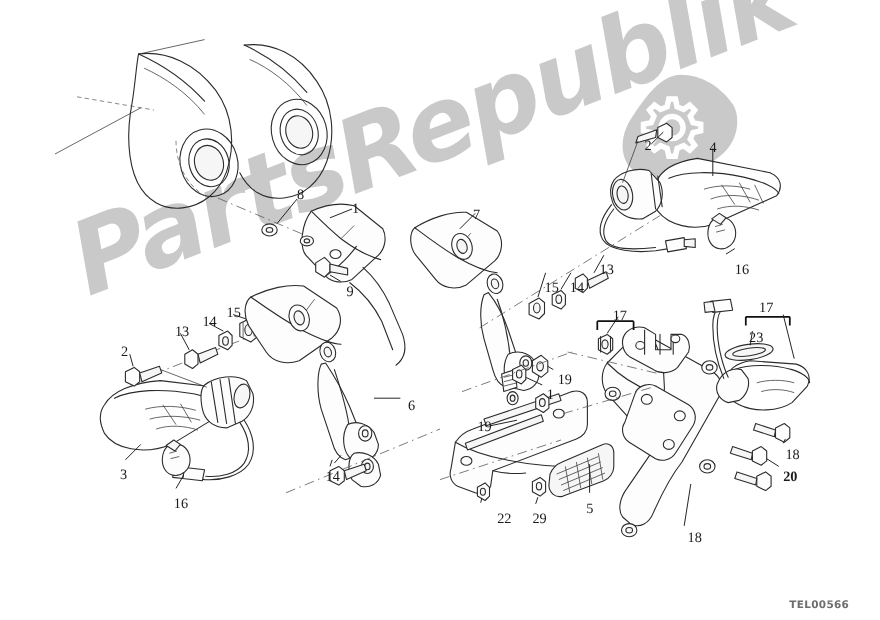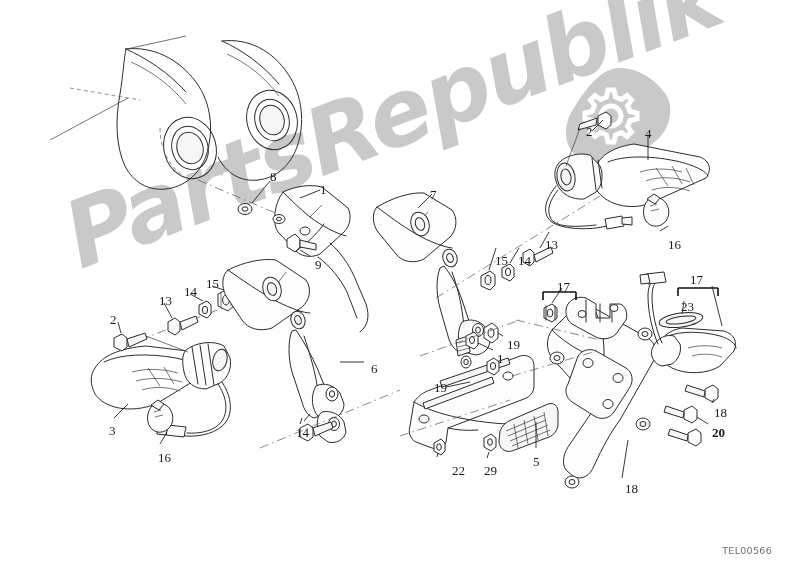--- a/index.html
+++ b/index.html
@@ -64,21 +64,21 @@
     user-select: none;
   }
   
   .code {
     position: absolute;
     right: 28px;
     bottom: 8px;
     z-index: 6;
     font-family: "DejaVu Sans", sans-serif;
     font-size: 9.5px;
-    font-weight: normal;
+    font-weight: bold;
     letter-spacing: 0.3px;
     color: #6e6e6e;
     user-select: none;
   }
 </style>
 </head>
 <body>
 
 <div id="page">
 

